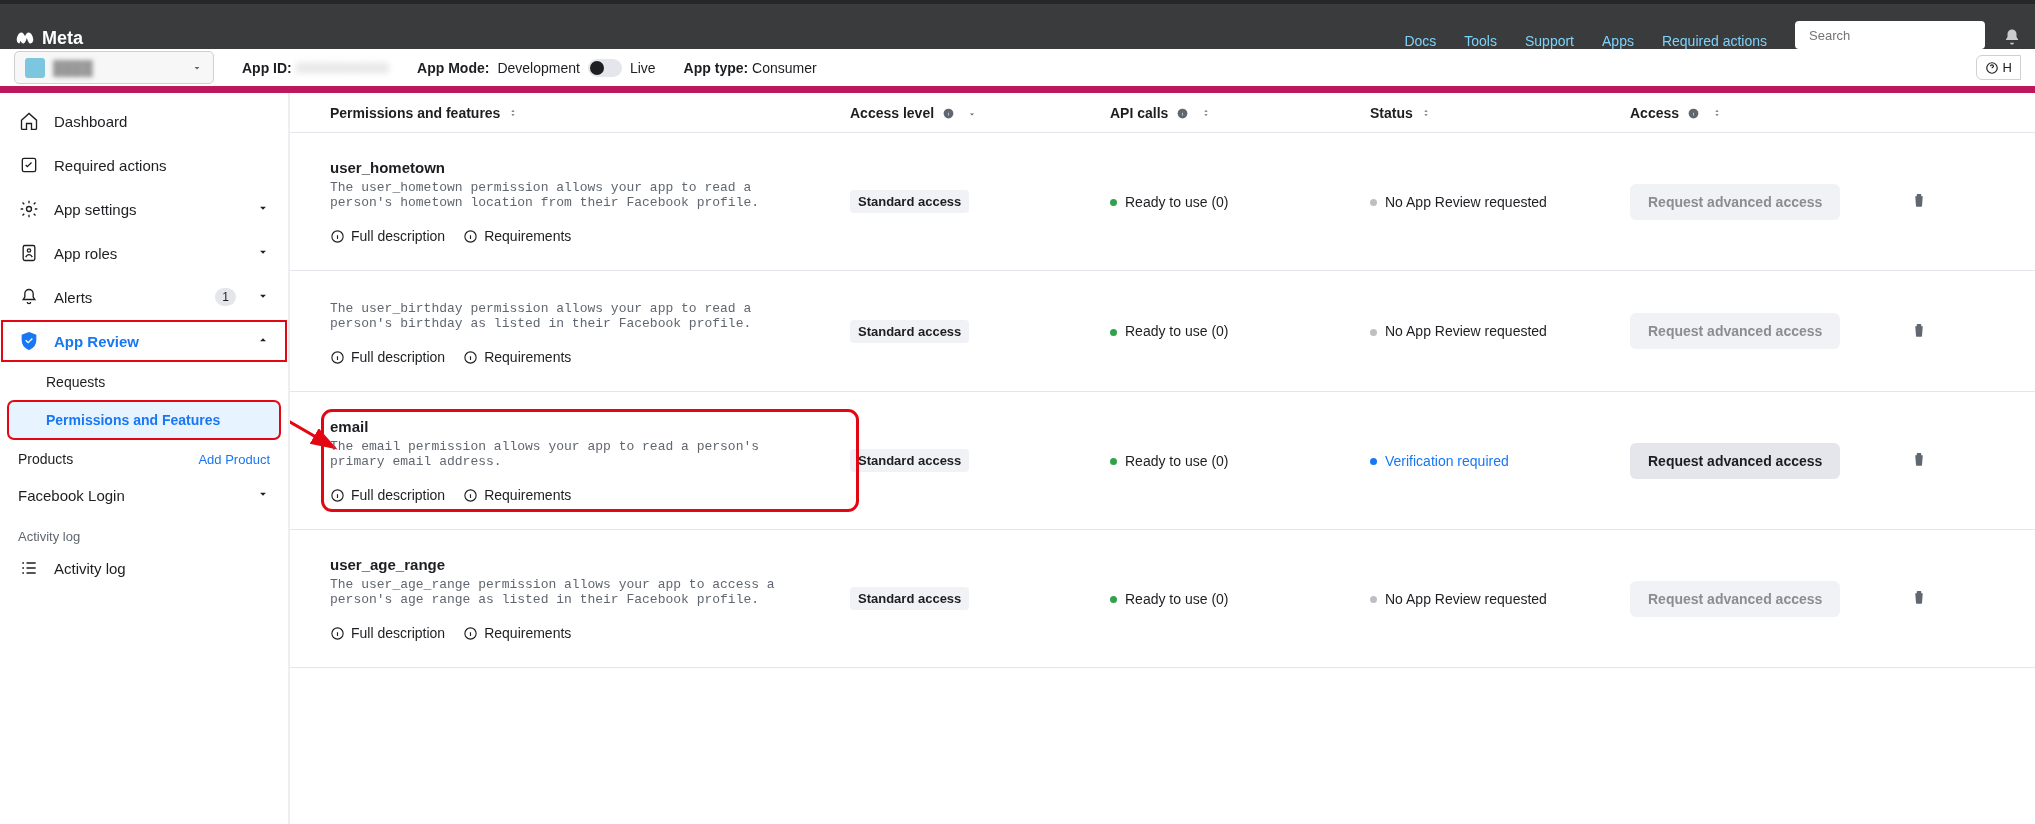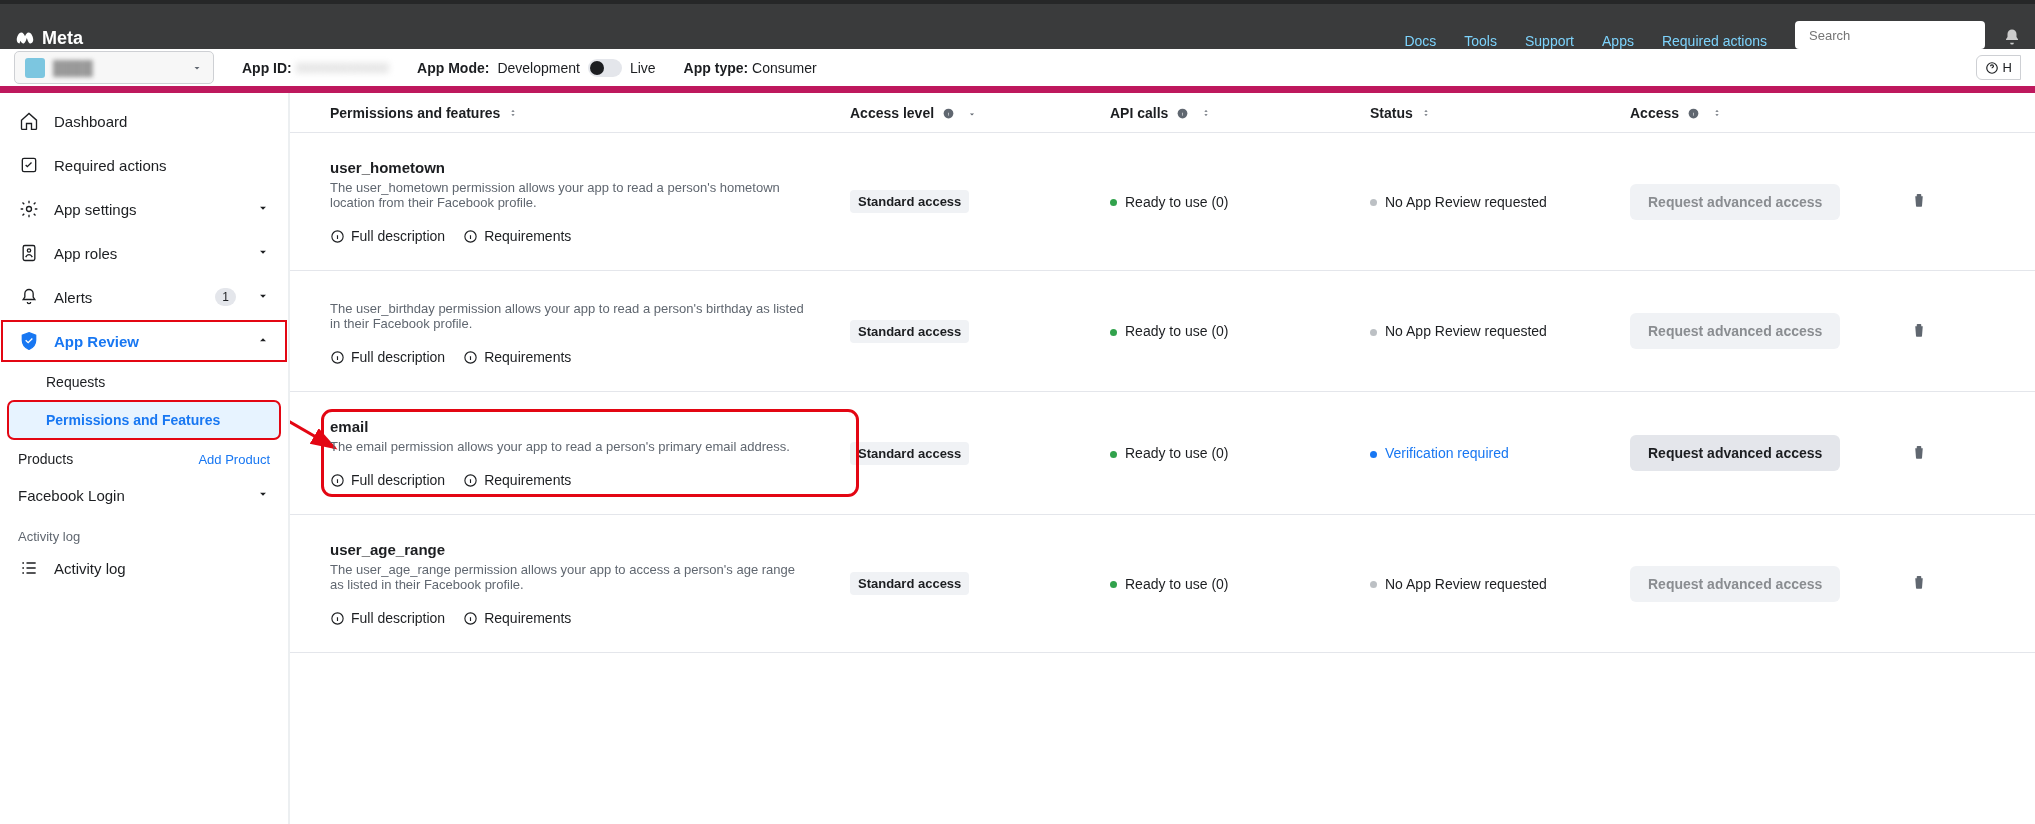--- a/index.html
+++ b/index.html
@@ -45,21 +45,21 @@
   .col-perm { width:520px;}
   .col-access { width:260px;}
   .col-api   { width:260px;}
   .col-status{ width:260px;}
   .col-action{ width:280px;}
   .col-trash { width:60px;}
   .sorticon svg { width:10px; height:10px; fill:#606770; margin-left:4px;}
   .infoicon svg { width:13px; height:13px; fill:#606770; margin:0 4px; vertical-align:middle;}
   .row { display:flex; padding:26px 40px; border-bottom:1px solid #e4e6eb; align-items:center;}
   .permblock .name { font-size:15px; font-weight:600;}
-  .permblock .desc { font-size:13px; color:#606770; margin-top:4px; max-width:480px;}
+  .permblock .desc { font-size:13px; color:#606770; margin-top:4px; max-width:480px;font-family:Liberation Mono, monospace;}
   .permlinks { margin-top:18px; display:flex; gap:18px;}
   .permlinks .lk { display:flex; align-items:center; gap:6px; font-size:14px;}
   .permlinks .lk svg { width:15px; height:15px; stroke:#1c1e21; fill:none; stroke-width:1.8;}
   .pill { background:#f0f2f5; border-radius:4px; padding:4px 8px; font-size:13px; font-weight:600; display:inline-block;}
   .dot { width:7px; height:7px; border-radius:50%; display:inline-block; margin-right:8px; vertical-align:middle;}
   .dot.green { background:#31a24c;}
   .dot.grey { background:#bcc0c4;}
   .dot.blue { background:#1877f2;}
   .cellsmall { font-size:14px; color:#1c1e21;}
   .verlink { color:#1877f2;}

